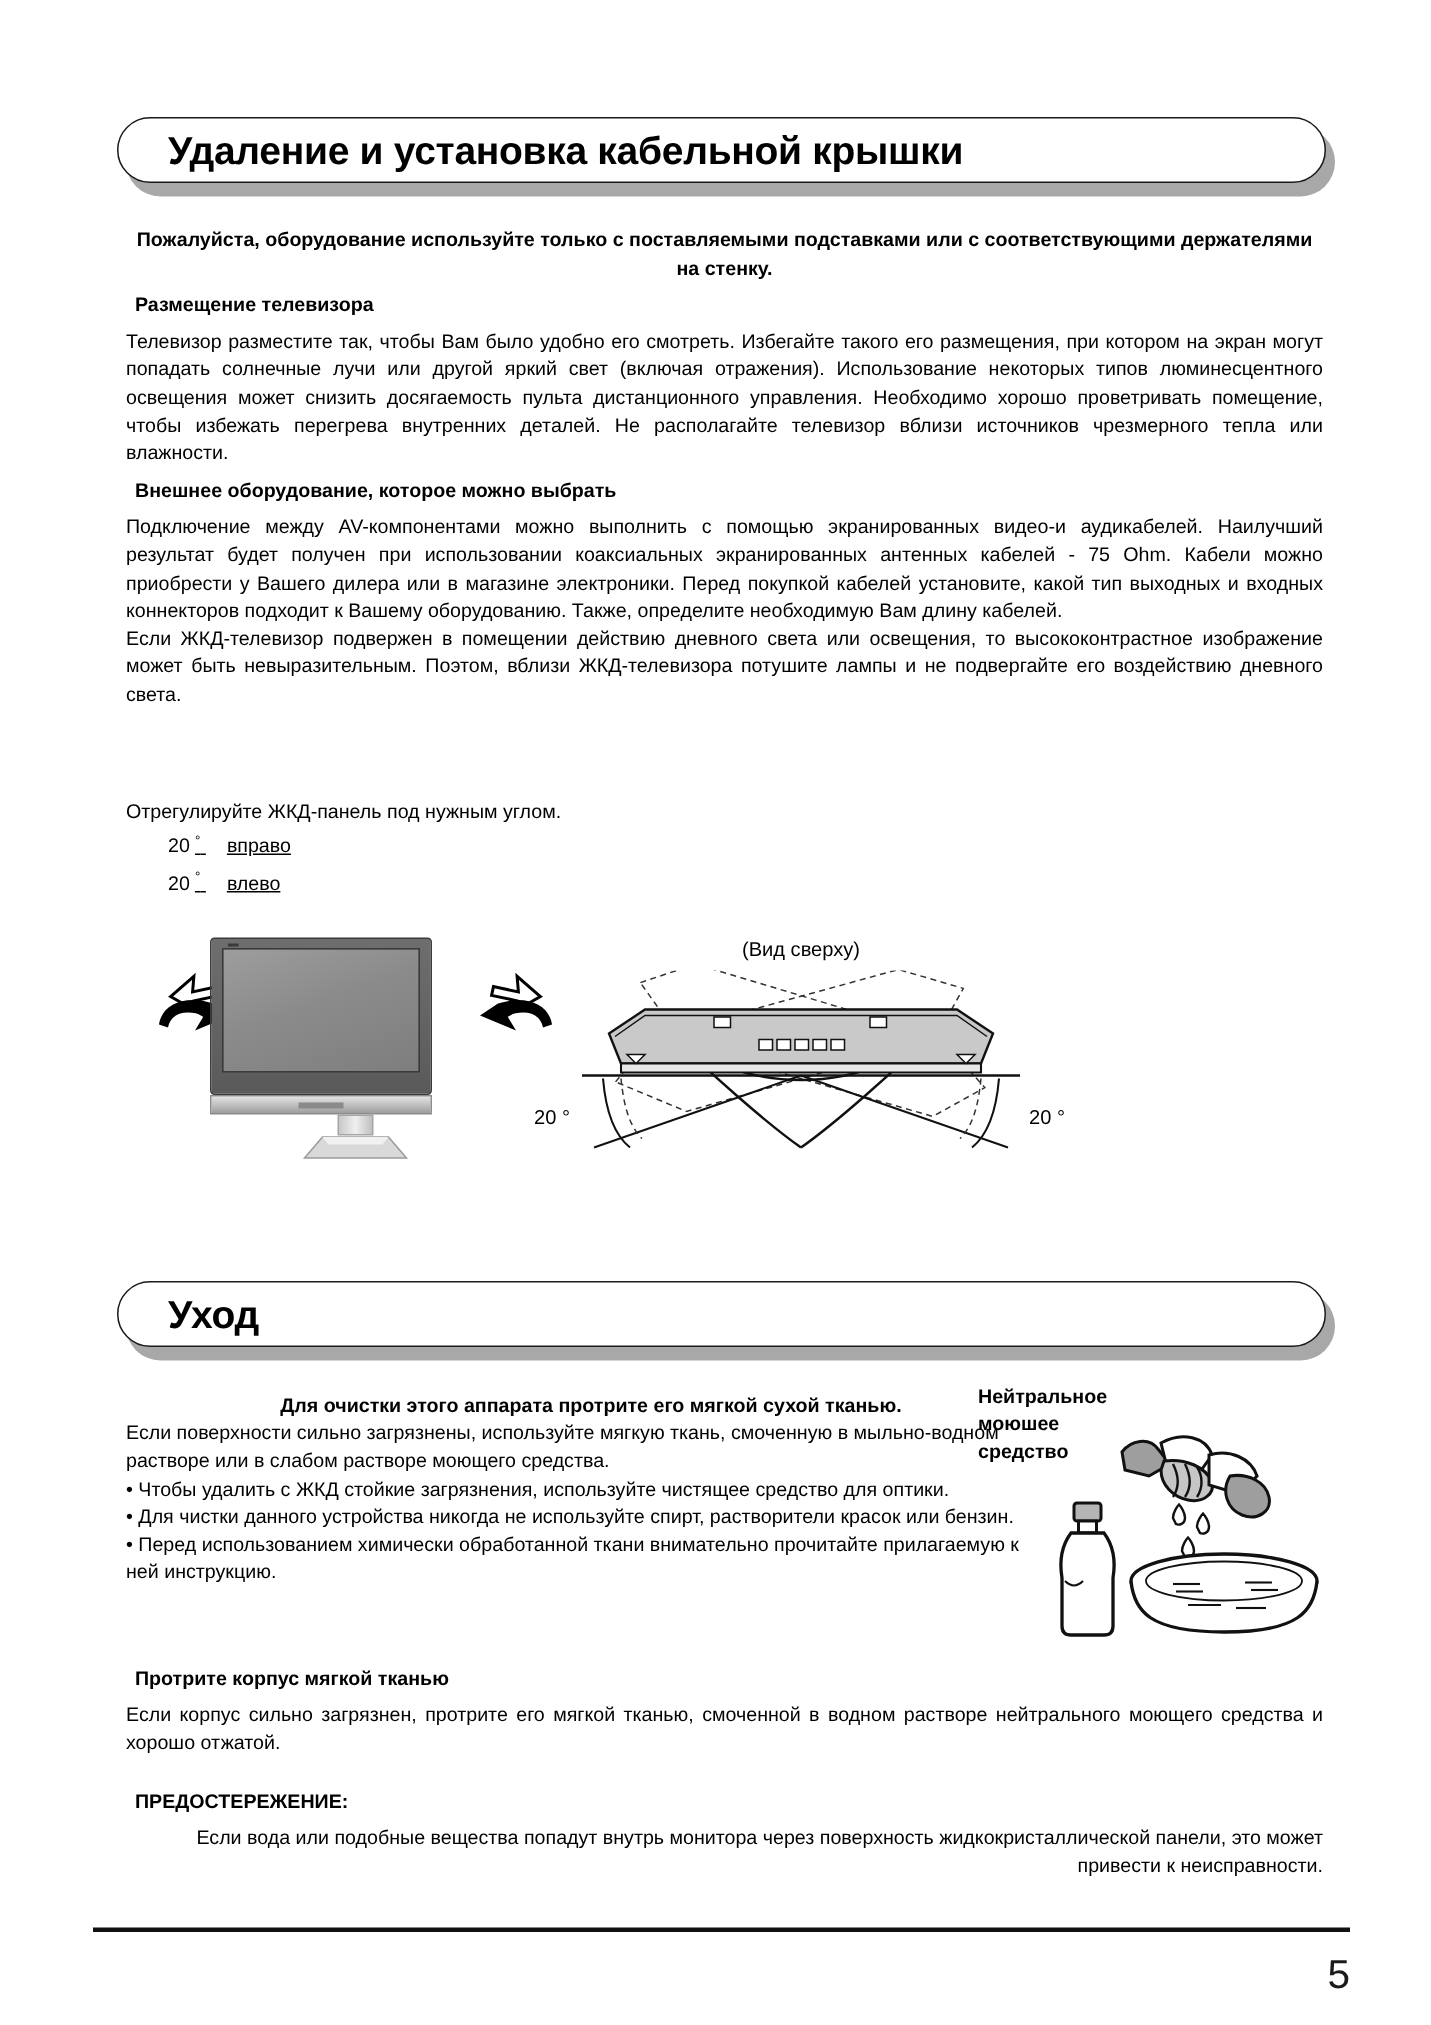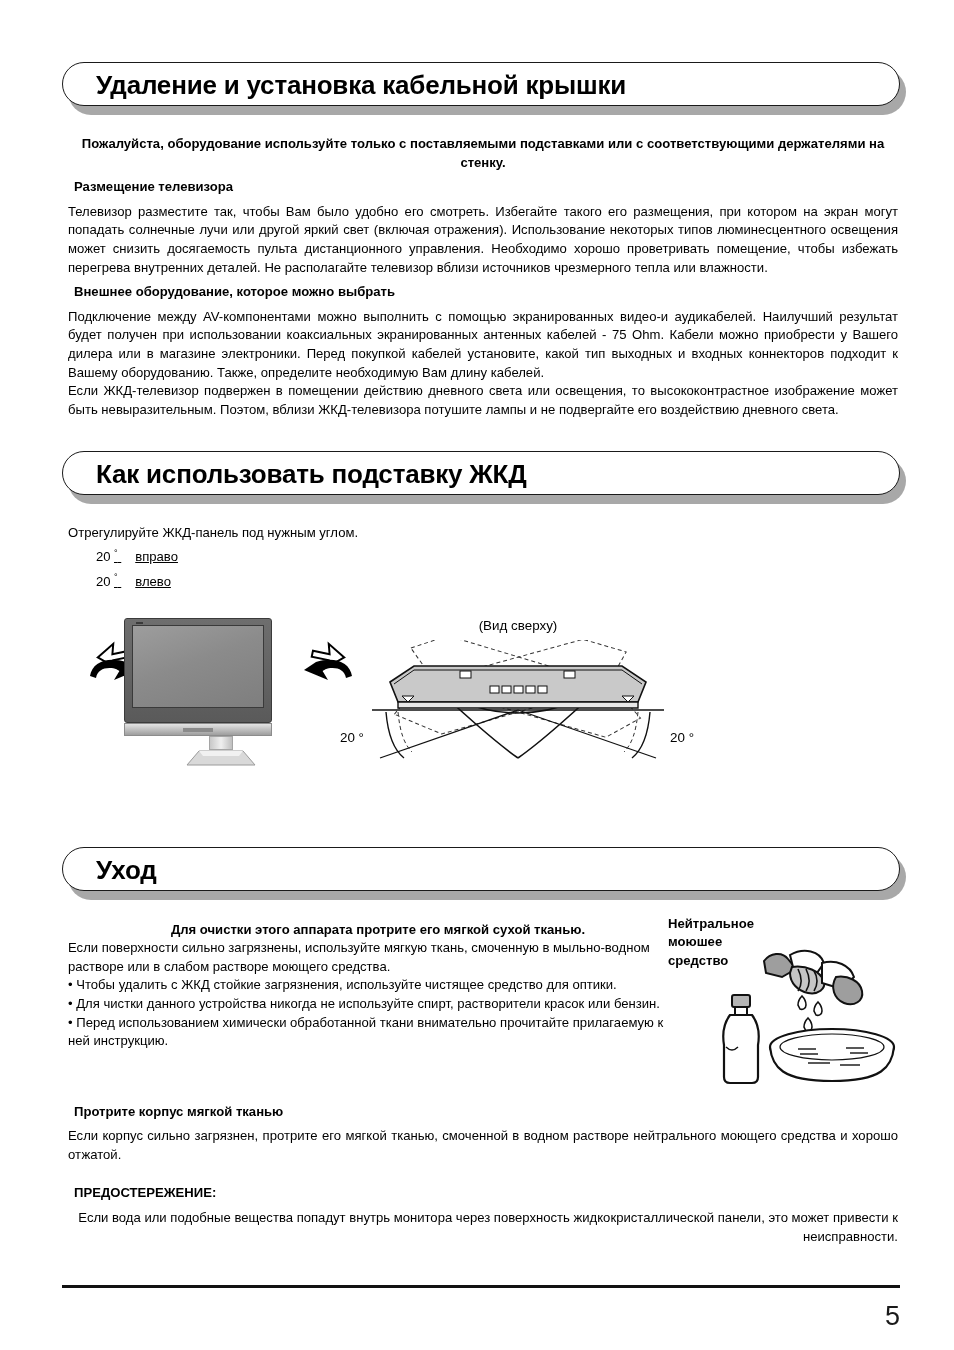--- a/index.html
+++ b/index.html
@@ -11,21 +11,21 @@
     width: 954px;
     height: 1350px;
     position: relative;
     font-family: "Liberation Sans", sans-serif;
     color: #000000;
     overflow: hidden;
   }
   .page {
     position: absolute;
     inset: 0;
-    padding: 0;
+    padding: 16px;
   }
 
   
   .section-bar {
     position: relative;
     margin: 0 54px 0 62px;
     height: 46px;
   }
   .section-bar .shadow {
     position: absolute;
@@ -257,25 +257,20 @@
   <div class="body-col">
     <p class="lead">Пожалуйста, оборудование используйте только с поставляемыми подставками или с соответствующими держателями на стенку.</p>
     <p class="subhead">Размещение телевизора</p>
     <p class="para">Телевизор разместите так, чтобы Вам было удобно его смотреть. Избегайте такого его размещения, при котором на экран могут попадать солнечные лучи или другой яркий свет (включая отражения). Использование некоторых типов люминесцентного освещения может снизить досягаемость пульта дистанционного управления. Необходимо хорошо проветривать помещение, чтобы избежать перегрева внутренних деталей. Не располагайте телевизор вблизи источников чрезмерного тепла или влажности.</p>
     <p class="subhead">Внешнее оборудование, которое можно выбрать</p>
     <p class="para">Подключение между AV-компонентами можно выполнить с помощью экранированных видео-и аудикабелей. Наилучший результат будет получен при использовании коаксиальных экранированных антенных кабелей - 75 Ohm. Кабели можно приобрести у Вашего дилера или в магазине электроники. Перед покупкой кабелей установите, какой тип выходных и входных коннекторов подходит к Вашему оборудованию. Также, определите необходимую Вам длину кабелей.</p>
     <p class="para">Если ЖКД-телевизор подвержен в помещении действию дневного света или освещения, то высококонтрастное изображение может быть невыразительным. Поэтом, вблизи ЖКД-телевизора потушите лампы и не подвергайте его воздействию дневного света.</p>
   </div>
 
   <div style="height:32px"></div>
-  <div class="section-bar">
-    <div class="shadow"></div>
-    <div class="pill"></div>
-    <div class="pill-title">Как использовать подставку ЖКД</div>
-  </div>
 
   <div style="height:26px"></div>
   <div class="stand-intro">
     <div>Отрегулируйте ЖКД-панель под нужным углом.</div>
     <div class="angle-list">
       <div>
         <span class="deg">20</span><span class="deg-sym" style="margin-left:-20px">°</span>
         <span style="margin-left:14px">вправо</span>
       </div>
       <div>

